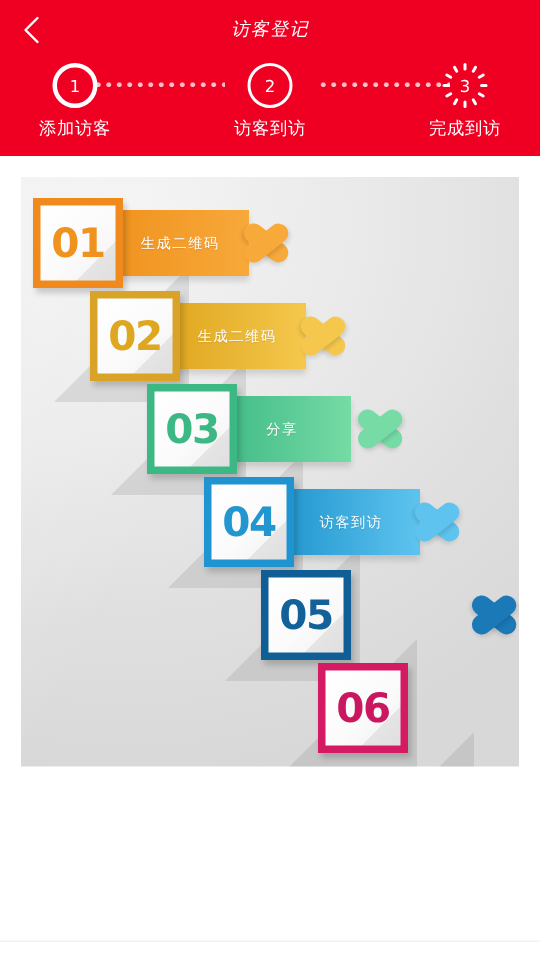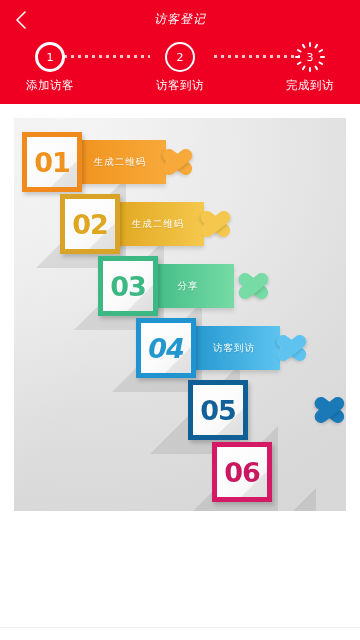--- a/index.html
+++ b/index.html
@@ -292,34 +292,34 @@
     </div>
     <div class="row" style="left: 122px; top: 200px; width: 192px;">
       <div class="longshadow" style="left: 14px; top: 46px;"></div>
       <div class="bar" style="left: 52px; width: 92px; background: linear-gradient(90deg, rgb(34, 150, 206) 0%, rgb(94, 196, 239) 100%); box-shadow: rgba(0, 0, 0, 0.13) 0px 3px 4px;">
         <div class="bar-text">访客到访</div>
       </div>
       <div class="head" style="left: 140px;">
         <span class="up" style="background: rgb(94, 196, 239); box-shadow: rgba(0, 0, 0, 0.12) 0px 2px 3px;"></span>
         <span class="dn" style="background: rgb(94, 196, 239); box-shadow: rgba(0, 0, 0, 0.12) 0px 2px 3px;"></span>
       </div>
-      <div class="box" style="background: rgb(31, 148, 208); font-style: italic;">
+      <div class="box" style="background: rgb(31, 148, 208);">
         <div class="box-inner">
           <div class="numshadow"></div>
           <div class="box-num" style="color: rgb(34, 150, 206);">04</div>
         </div>
       </div>
     </div>
     <div class="row" style="left: 160px; top: 262px; width: 192px;">
       <div class="longshadow" style="left: 14px; top: 46px;"></div>
       <div class="head" style="left: 140px;">
         <span class="up" style="background: rgb(27, 121, 184); box-shadow: rgba(0, 0, 0, 0.12) 0px 2px 3px;"></span>
         <span class="dn" style="background: rgb(27, 121, 184); box-shadow: rgba(0, 0, 0, 0.12) 0px 2px 3px;"></span>
       </div>
-      <div class="box" style="background: rgb(15, 95, 150); margin-left: 14px;">
+      <div class="box" style="background: rgb(15, 95, 150);">
         <div class="box-inner">
           <div class="numshadow"></div>
           <div class="box-num" style="color: rgb(18, 98, 153);">05</div>
         </div>
       </div>
     </div>
     <div class="row" style="left: 198px; top: 324px; width: 192px;">
       <div class="longshadow" style="left: 14px; top: 46px;"></div>
       <div class="box" style="background: rgb(212, 26, 98);">
         <div class="box-inner">

